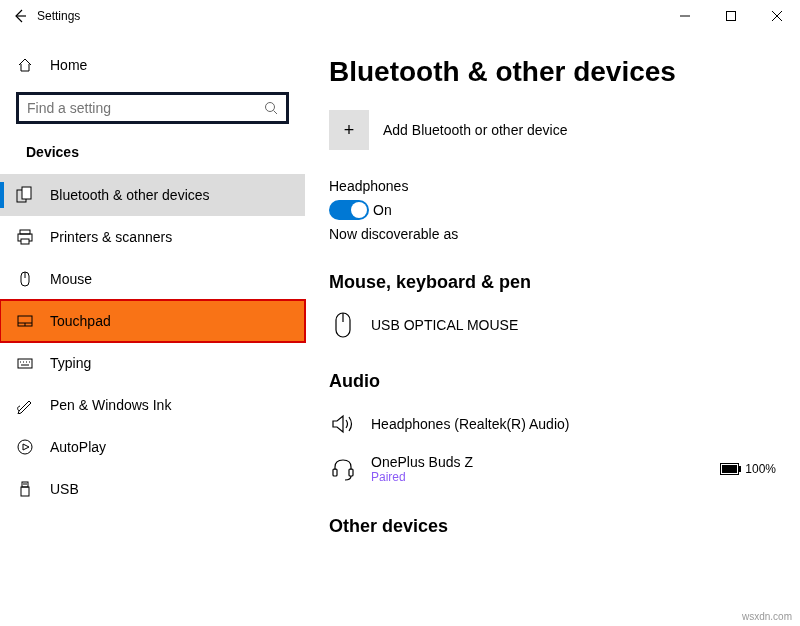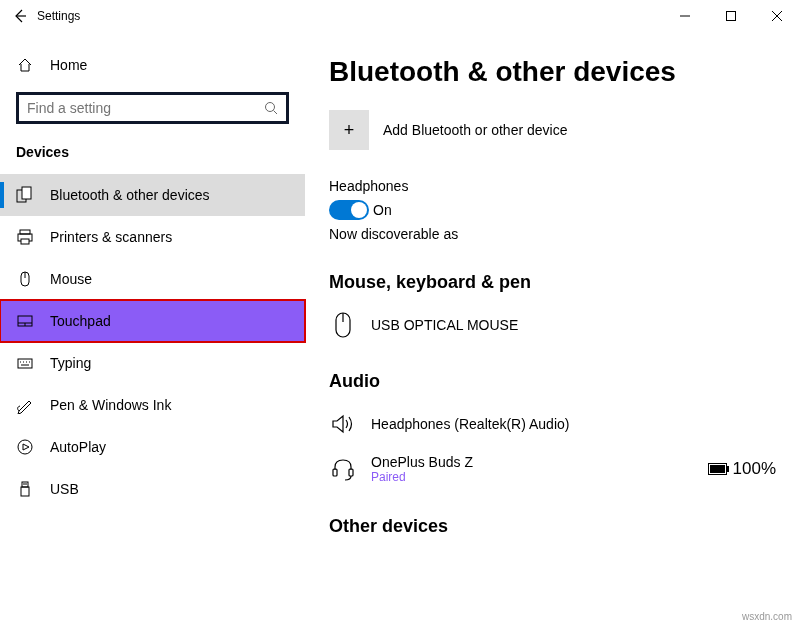--- a/index.html
+++ b/index.html
@@ -80,21 +80,21 @@
     }
     .search-input {
       border: none;
       outline: none;
       flex: 1;
       font-size: 14px;
       background: transparent;
     }
     .section-label {
       font-weight: 600;
-      padding: 6px 16px 14px 16px;
+      padding: 6px 16px 14px 26px;
       font-size: 14px;
     }
     .nav-item {
       display: flex;
       align-items: center;
       gap: 16px;
       padding: 12px 16px;
       cursor: pointer;
       position: relative;
     }
@@ -104,21 +104,21 @@
     .nav-item.selected::before {
       content: "";
       position: absolute;
       left: 0;
       top: 8px;
       bottom: 8px;
       width: 4px;
       background: #0078d4;
     }
     .nav-item.highlighted {
-      background: #8b5cf6;
+      background: #f97316;
       outline: 2px solid #d40000;
       outline-offset: -1px;
     }
     .nav-icon {
       width: 18px;
       height: 18px;
       display: flex;
       align-items: center;
       justify-content: center;
       flex-shrink: 0;
@@ -197,21 +197,21 @@
     }
     .device-info { flex: 1; }
     .device-sub {
       font-size: 12px;
       color: #8b5cf6;
     }
     .device-battery {
       display: flex;
       align-items: center;
       gap: 3px;
-      font-size: 17px;
+      font-size: 12px;
     }
     .spacer { height: 24px; }
     .watermark {
       position: absolute;
       bottom: 4px;
       right: 8px;
       font-size: 10px;
       color: #999;
     }
     svg { display: block; }

